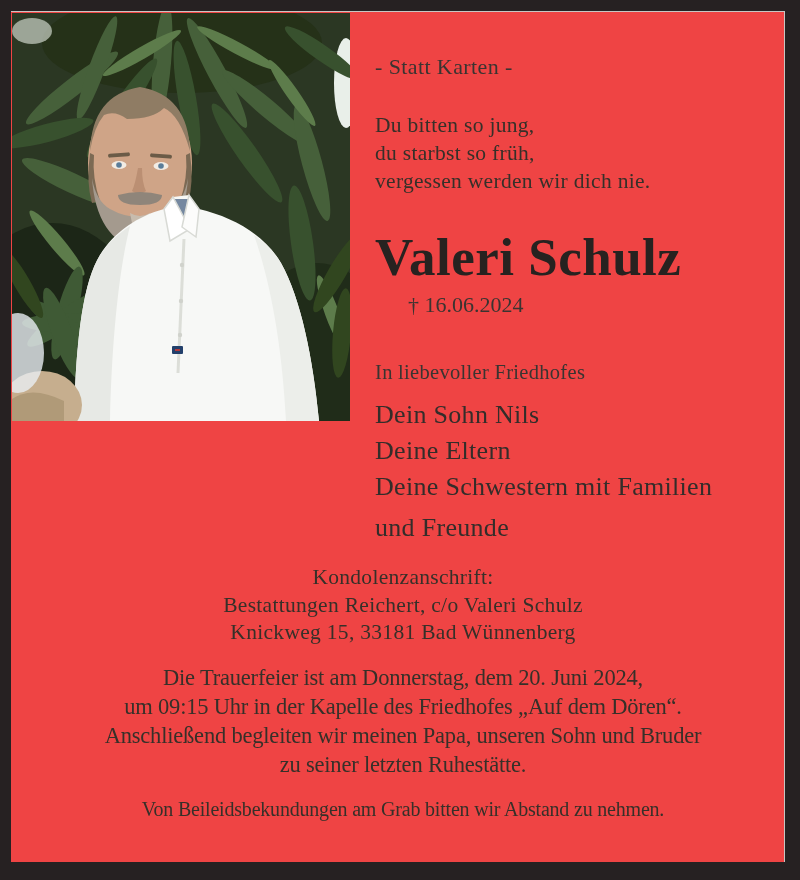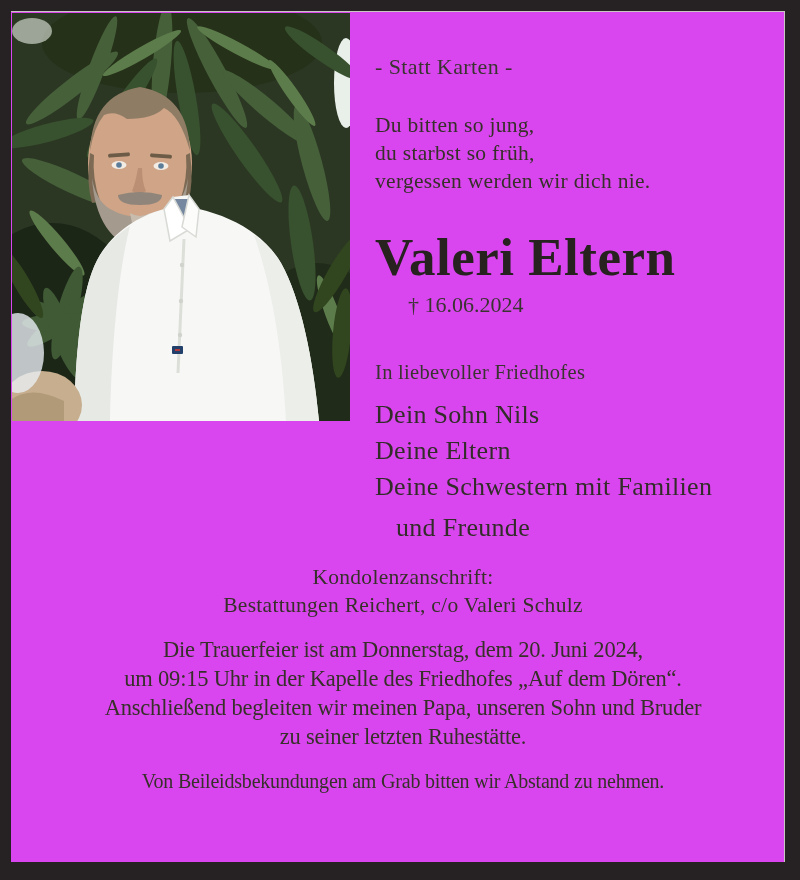--- a/index.html
+++ b/index.html
@@ -15,21 +15,21 @@
     overflow: hidden;
     font-family: "Liberation Serif", "DejaVu Serif", serif;
     color: #332d2a;
   }
   .sheet {
     position: absolute;
     left: 11px;
     top: 11px;
     width: 774px;
     height: 851px;
-    background: #d946ef;
+    background: #ef4444;
     border-top: 1px solid #c9c6c3;
     border-right: 1px solid #c9c6c3;
     box-sizing: border-box;
   }
   .photo {
     position: absolute;
     left: 1px;
     top: 1px;
     width: 338px;
     height: 408px;
@@ -80,21 +80,21 @@
     letter-spacing: 0.3px;
     color: #3a3431;
   }
   .mourners {
     margin-top: 13px;
     font-size: 26px;
     line-height: 36px;
     letter-spacing: 0.3px;
     color: #332d2a;
   }
-  .mourners .gap { margin-top: 5px; margin-left: 21px; }
+  .mourners .gap { margin-top: 5px; }
 
   .bottom {
     position: absolute;
     left: 37px;
     top: 552px;
     width: 710px;
     text-align: center;
   }
   .condolence {
     font-size: 21.5px;
@@ -220,40 +220,41 @@
 
     <div class="col-right">
       <div class="statt">- Statt Karten -</div>
 
       <div class="poem">
         <div>Du bitten so jung,</div>
         <div>du starbst so früh,</div>
         <div>vergessen werden wir dich nie.</div>
       </div>
 
-      <h1 class="name">Valeri Eltern</h1>
+      <h1 class="name">Valeri Schulz</h1>
 
       <div class="dates">
         <span class="death">† 16.06.2024</span>
       </div>
 
       <div class="memory">In liebevoller Friedhofes</div>
 
       <div class="mourners">
         <div>Dein Sohn Nils</div>
         <div>Deine Eltern</div>
         <div>Deine Schwestern mit Familien</div>
         <div class="gap">und Freunde</div>
       </div>
     </div>
 
     <div class="bottom">
       <div class="condolence">
         <div>Kondolenzanschrift:</div>
         <div>Bestattungen Reichert, c/o Valeri Schulz</div>
+        <div>Knickweg 15, 33181 Bad Wünnenberg</div>
       </div>
 
       <div class="funeral">
         <div>Die Trauerfeier ist am Donnerstag, dem 20. Juni 2024,</div>
         <div>um 09:15 Uhr in der Kapelle des Friedhofes „Auf dem Dören“.</div>
         <div>Anschließend begleiten wir meinen Papa, unseren Sohn und Bruder</div>
         <div>zu seiner letzten Ruhestätte.</div>
       </div>
 
       <div class="closing">Von Beileidsbekundungen am Grab bitten wir Abstand zu nehmen.</div>

